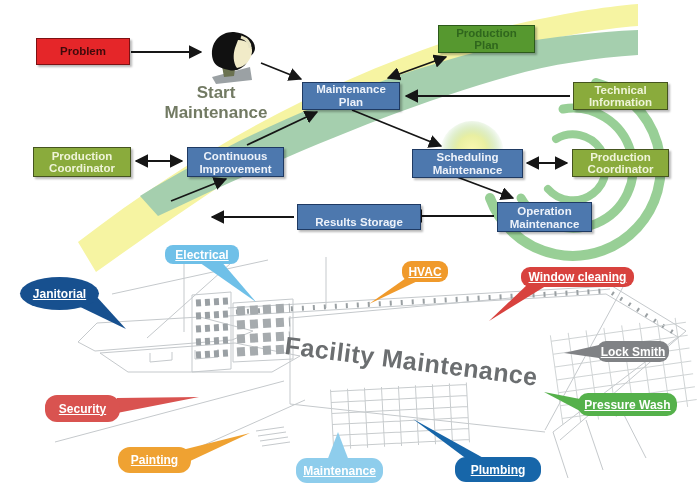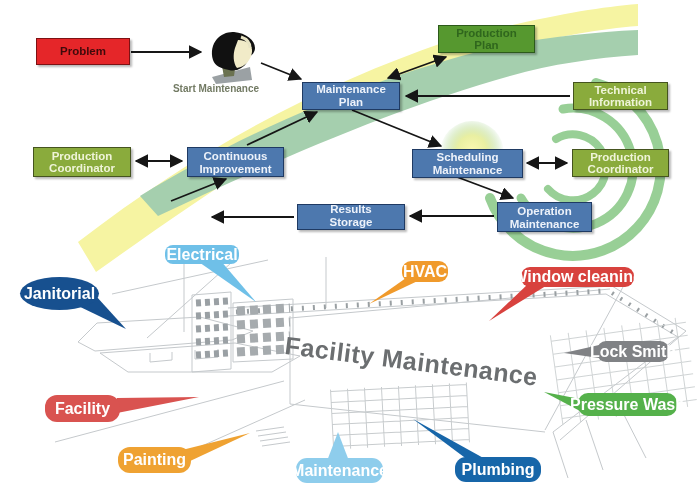--- a/index.html
+++ b/index.html
@@ -9,29 +9,29 @@
   
   .node{position:absolute;display:flex;align-items:center;justify-content:center;
         text-align:center;box-sizing:border-box;font-weight:600;font-size:11.5px;
         line-height:1.08;padding:1px 16px;border:1px solid #333;
         box-shadow:1.5px 1.5px 2px rgba(0,0,0,.28);}
   .node.blue{border-color:#1f3a63;color:#edf2fa;align-items:flex-end;}
   .node.olive{border-color:#45541f;color:#eff4d8;}
   .node.green{border-color:#2c5a1a;color:#2f661d;}
   .node.red{border-color:#7e1113;color:#3f0a0b;}
   .startlabel{position:absolute;left:160px;top:83px;width:112px;text-align:center;
-        font-weight:700;font-size:10px;color:#727a63;}
+        font-weight:700;font-size:17px;color:#727a63;}
   
   .sign{position:absolute;left:287px;top:331px;width:270px;white-space:nowrap;
         transform:rotate(7.2deg);transform-origin:left top;font-weight:700;
         font-size:25px;letter-spacing:.5px;color:#6b6e70;}
   
   .bubble{position:absolute;display:flex;align-items:center;justify-content:center;
-        box-sizing:border-box;color:#fff;font-weight:700;font-size:16px;
-        border-radius:9px;padding:0 5px;white-space:nowrap;}
+        box-sizing:border-box;color:#fff;font-weight:700;font-size:12px;
+        border-radius:9px;padding:0 5px;white-space:nowrap;text-decoration:underline;}
   .bubble.ellipse{border-radius:50%;}
 </style>
 </head>
 <body>
 
 <div class="stage">
 
   <svg class="art" viewBox="0 0 700 500">
     <defs>
       <radialGradient id="orb" cx="50%" cy="45%" r="50%">
@@ -149,35 +149,35 @@
     </div>
   <div class="node blue" style="left: 187px; top: 147px; width: 97px; height: 30px; background: rgb(77, 120, 174);">
       <span>Continuous Improvement</span>
     </div>
   <div class="node blue" style="left: 412px; top: 149px; width: 111px; height: 29px; background: rgb(77, 120, 174);">
       <span>Scheduling Maintenance</span>
     </div>
   <div class="node olive" style="left: 572px; top: 149px; width: 97px; height: 28px; background: rgb(138, 171, 60);">
       <span>Production Coordinator</span>
     </div>
-  <div class="node blue" style="left: 297px; top: 204px; width: 108px; height: 26px; background: rgb(77, 120, 174);">
+  <div class="node blue" style="left: 297px; top: 204px; width: 124px; height: 26px; background: rgb(77, 120, 174);">
       <span>Results Storage</span>
     </div>
   <div class="node blue" style="left: 497px; top: 202px; width: 95px; height: 30px; background: rgb(77, 120, 174);">
       <span>Operation Maintenance</span>
     </div>
 
   <div class="startlabel">Start Maintenance</div>
 
   <div class="sign">Facility Maintenance</div>
 
   <div class="bubble" style="left: 165px; top: 245px; width: 74px; height: 19px; border-radius: 8px; background: rgb(111, 192, 232);">Electrical</div>
   <div class="bubble" style="left: 402px; top: 261px; width: 46px; height: 21px; background: rgb(240, 154, 43);">HVAC</div>
   <div class="bubble" style="left: 521px; top: 267px; width: 113px; height: 20px; background: rgb(216, 66, 62);">Window cleaning</div>
   <div class="bubble ellipse" style="left: 20px; top: 277px; width: 79px; height: 33px; background: rgb(23, 80, 143);">Janitorial</div>
-  <div class="bubble" style="left: 45px; top: 395px; width: 75px; height: 27px; border-radius: 12px; background: rgb(217, 83, 80);">Facility</div>
+  <div class="bubble" style="left: 45px; top: 395px; width: 75px; height: 27px; border-radius: 12px; background: rgb(217, 83, 80);">Security</div>
   <div class="bubble" style="left: 118px; top: 447px; width: 73px; height: 26px; border-radius: 12px; background: rgb(239, 162, 50);">Painting</div>
   <div class="bubble" style="left: 296px; top: 458px; width: 87px; height: 25px; border-radius: 11px; background: rgb(142, 205, 236);">Maintenance</div>
   <div class="bubble" style="left: 455px; top: 457px; width: 86px; height: 25px; border-radius: 11px; background: rgb(23, 102, 169);">Plumbing</div>
   <div class="bubble" style="left: 597px; top: 341px; width: 72px; height: 21px; background: rgb(128, 130, 133);">Lock Smith</div>
   <div class="bubble" style="left: 578px; top: 393px; width: 99px; height: 23px; border-radius: 10px; background: rgb(85, 177, 75);">Pressure Wash</div>
 
 </div>
 
 </body></html>

